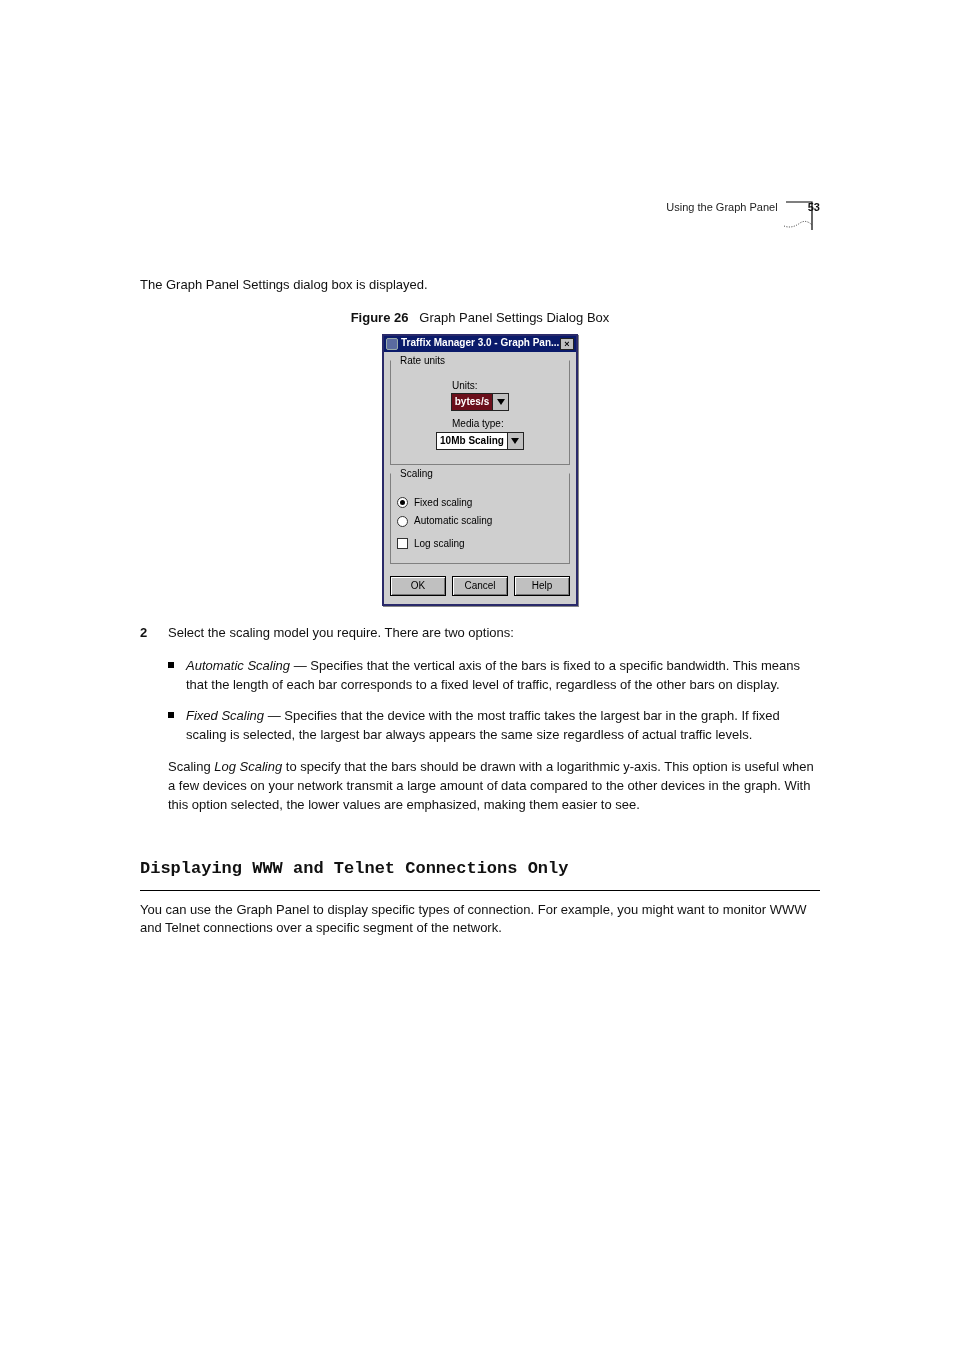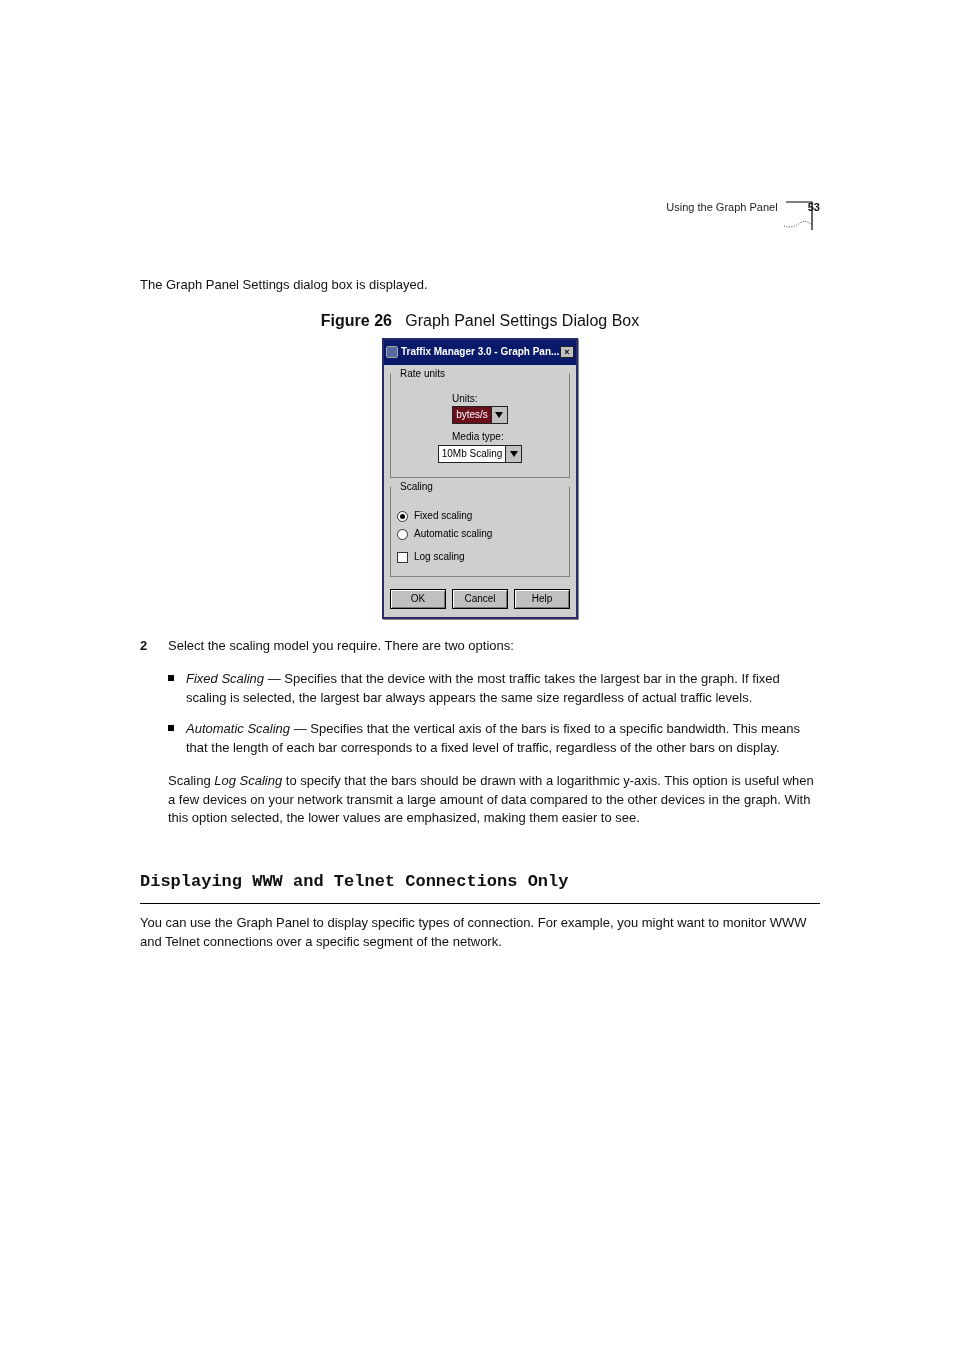--- a/index.html
+++ b/index.html
@@ -36,38 +36,38 @@
     margin-bottom: 60px;
     color: #111;
   }
   .running-h1 .m { color:#222; }
   .running-h1 .pad { display:inline-block; width:24px; }
 
   .body-text { font-size: 13px; color:#111; }
   .para { margin: 0 0 14px 0; }
 
   .figure-wrap { text-align:center; margin: 8px 0 18px; }
-  .figure-label { font-weight: bold; font-size: 16px; margin-bottom: 6px; }
+  .figure-label { font-weight: bold; font-size: 13px; margin-bottom: 6px; }
 
   
   .dialog {
     display: inline-block;
     width: 196px;
     border: 2px solid #2a2a6a;
     background: #cfcfcf;
     text-align: left;
     box-shadow: 1px 1px 0 #888;
     font-family: Tahoma, Arial, sans-serif;
     font-size: 10px;
     color: #000;
   }
   .title-bar {
     background: linear-gradient(#0a1a6a,#0a1a6a);
     color: #fff;
-    height: 25px;
+    height: 16px;
     display: flex;
     align-items: center;
     padding: 0 2px;
     font-size: 10px;
     font-weight: bold;
     justify-content: center;
   }
   .title-bar .tb-icon {
     width: 12px; height: 12px;
     border: 1px solid #9aa;
@@ -106,21 +106,21 @@
     font-size: 10px;
   }
 
   .row { display:flex; align-items:center; margin-bottom:6px; gap:0;flex-direction:column; }
   .row .lbl { width: 56px; }
   .combo {
     flex:1;
     height: 23px;
     border:1px solid #222;
     background:#fff;
-    display:flex; align-items:stretch;
+    display:flex; align-items:stretch;font-weight:bold;
   }
   .combo.sel-dark .combo-text {
     background:#6b0f1b; color:#fff;
   }
   .combo-text {
     flex:1; padding:1px 3px; font-size:10px; line-height:14px;
     background:#fff; color:#000;
   }
   .combo-btn {
     width:16px; background:#c0c0c0; border-left:1px solid #222;
@@ -255,24 +255,24 @@
         </div>
       </div>
     </div>
 
     <div style="display:flex; gap:12px; margin-top:4px;">
       <div style="width:16px; font-weight:bold;">2</div>
       <div style="flex:1">
         <p class="para">Select the scaling model you require. There are two options:</p>
         <ul class="bullets">
           <li>
-            <span class="term">Fixed Scaling</span><span> — Specifies that the device with the most traffic takes the largest bar in the graph. If fixed scaling is selected, the largest bar always appears the same size regardless of actual traffic levels.</span>
+            <span class="term">Automatic Scaling</span><span> — Specifies that the vertical axis of the bars is fixed to a specific bandwidth. This means that the length of each bar corresponds to a fixed level of traffic, regardless of the other bars on display.</span>
           </li>
           <li>
-            <span class="term">Automatic Scaling</span><span> — Specifies that the vertical axis of the bars is fixed to a specific bandwidth. This means that the length of each bar corresponds to a fixed level of traffic, regardless of the other bars on display.</span>
+            <span class="term">Fixed Scaling</span><span> — Specifies that the device with the most traffic takes the largest bar in the graph. If fixed scaling is selected, the largest bar always appears the same size regardless of actual traffic levels.</span>
           </li>
         </ul>
         <p class="para">
           <span>Scaling </span><span class="term">Log Scaling</span><span> to specify that the bars should be drawn with a logarithmic y-axis. This option is useful when a few devices on your network transmit a large amount of data compared to the other devices in the graph. With this option selected, the lower values are emphasized, making them easier to see.</span>
         </p>
       </div>
     </div>
 
     <h2 class="section">Displaying WWW and Telnet Connections Only</h2>
     <hr class="hr">

